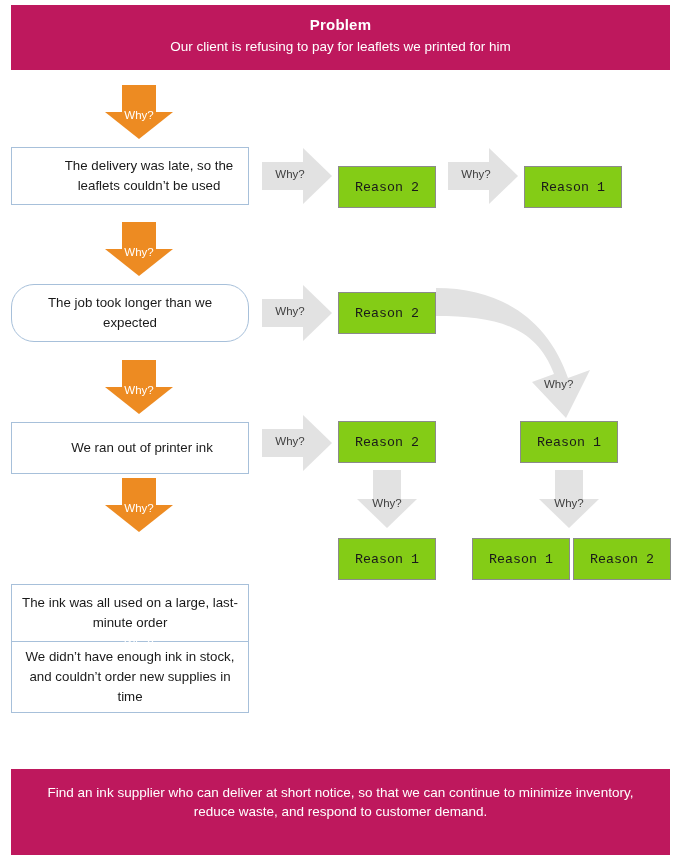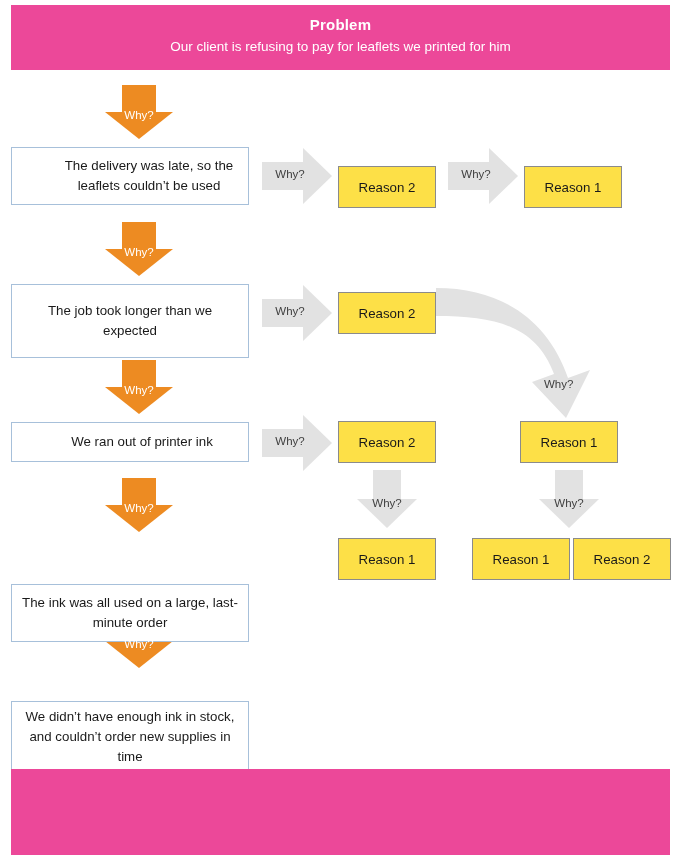--- a/index.html
+++ b/index.html
@@ -13,21 +13,21 @@
     position: relative;
     font-family: "Liberation Sans", sans-serif;
     overflow: hidden;
   }
 
   
   .banner {
     position: absolute;
     left: 11px;
     width: 659px;
-    background: #ec4899;
+    background: #be185d;
     color: #ffffff;
     text-align: center;
     box-sizing: border-box;
   }
   #problem-banner { top: 5px; height: 65px; padding-top: 9px; }
   #counter-banner { top: 769px; height: 86px; padding-top: 10px; }
 
   .banner-title {
     font-size: 15px;
     font-weight: bold;
@@ -52,38 +52,39 @@
     display: flex;
     align-items: center;
     justify-content: center;
     text-align: center;
     font-size: 13.3px;
     line-height: 20px;
     color: #1a1a1a;
     padding: 0 8px;
   }
   #why-box-1 { top: 147px; height: 58px; padding-left: 46px; }
-  #why-box-2 { top: 284px; height: 74px; }
-  #why-box-3 { top: 422px; height: 40px; padding-left: 32px; }
+  #why-box-2 { top: 284px; height: 58px; border-radius: 23px; }
+  #why-box-3 { top: 422px; height: 52px; padding-left: 32px; }
   #why-box-4 { top: 540px; height: 58px; margin-top: 44px; }
-  #why-box-5 { top: 701px; height: 72px; }
+  #why-box-5 { top: 641px; height: 72px; }
 
   
   .reason-box {
     position: absolute;
     border: 1px solid #8b8b8b;
-    background: #fde047;
+    background: #84cc16;
     box-sizing: border-box;
     display: flex;
     align-items: center;
     justify-content: center;
     font-size: 13.3px;
     color: #1a1a1a;
     width: 98px;
     height: 42px;
+    font-family: Liberation Mono, monospace;
   }
 
   
   .orange-arrow {
     position: absolute;
     width: 68px;
     height: 54px;
     left: 105px;
   }
   .orange-arrow .shaft {
@@ -325,13 +326,14 @@
   <span>Reason 1</span>
 </div>
 <div class="reason-box" style="left:472px; top:538px;">
   <span>Reason 1</span>
 </div>
 <div class="reason-box" style="left:573px; top:538px;">
   <span>Reason 2</span>
 </div>
 
 <div class="banner" id="counter-banner">
+  <div class="banner-sub">Find an ink supplier who can deliver at short notice, so that we can continue to minimize inventory, reduce waste, and respond to customer demand.</div>
 </div>
 
 </body></html>

